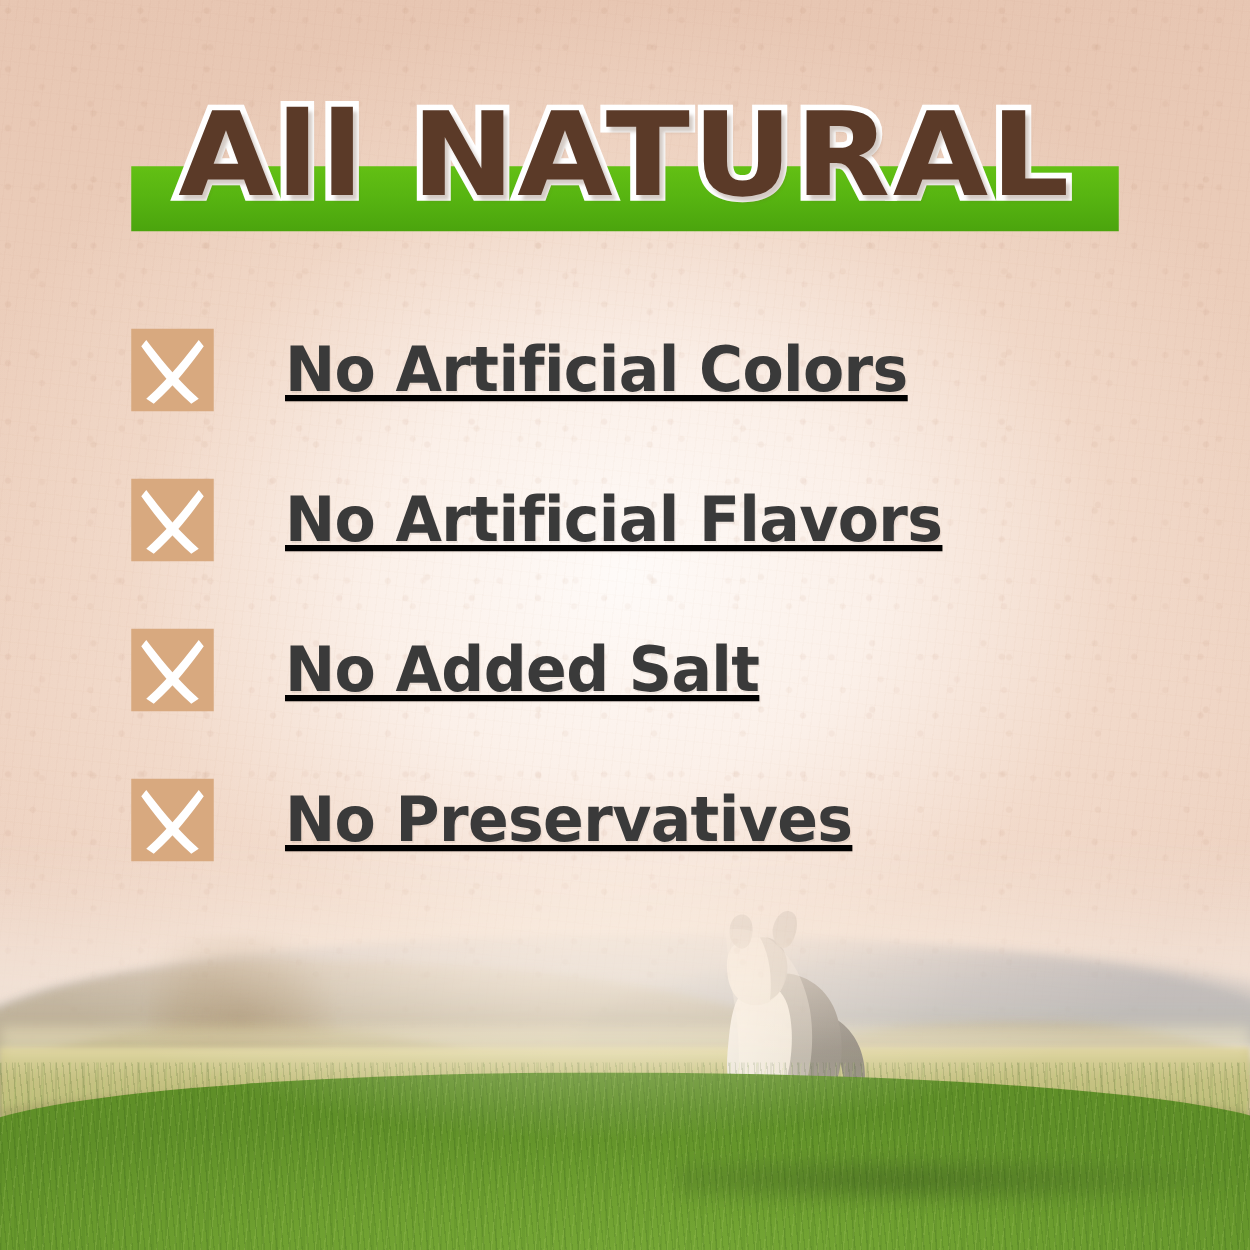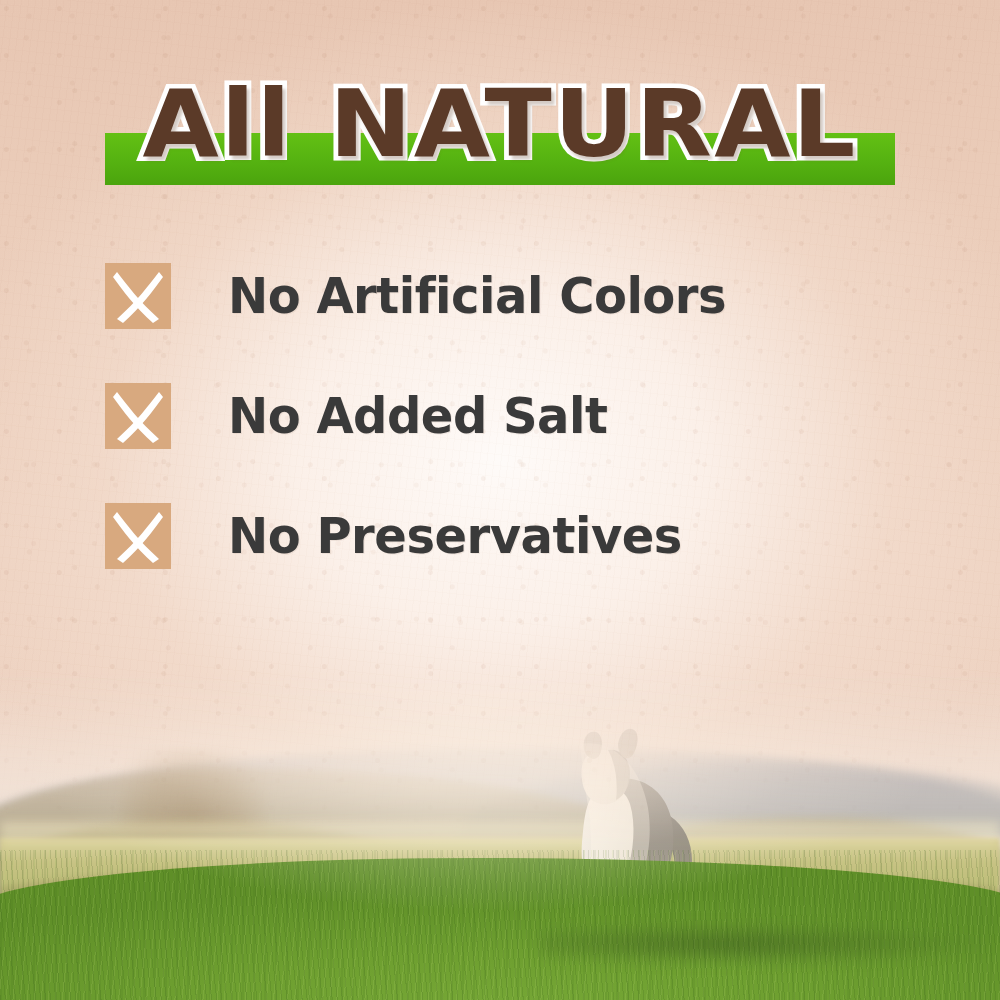--- a/index.html
+++ b/index.html
@@ -154,21 +154,21 @@
     -webkit-text-stroke:9px #ffffff;
     paint-order:stroke fill;
     text-shadow:3px 4px 3px rgba(110,80,60,.30);
     white-space:nowrap;
   }
 
   
   .claims{position:absolute;left:105px;top:263px;width:820px;}
   .claim{
     display:flex;align-items:center;
-    height:66px;margin-bottom:54px;
+    height:66px;margin-bottom:54px;text-decoration:underline;
   }
   .xbox{
     position:relative;flex:0 0 auto;
     width:66px;height:66px;
     background:#d8a97f;
   }
   .xbox svg{position:absolute;left:0;top:0;}
   .claim-label{
     margin-left:57px;
     font-family:"DejaVu Sans", sans-serif;
@@ -263,20 +263,29 @@
     <div class="claim">
       <div class="xbox">
         <svg width="66" height="66" viewBox="0 0 66 66" xmlns="http://www.w3.org/2000/svg">
           <path d="M12 9 C22 22 34 38 54 56 L48 60 C30 44 18 28 8 14 Z" fill="#ffffff"></path>
           <path d="M54 9 C44 22 32 38 12 56 L18 60 C36 44 48 28 58 14 Z" fill="#ffffff"></path>
         </svg>
       </div>
       <div class="claim-label">No Artificial Colors</div>
     </div>
 
+    <div class="claim">
+      <div class="xbox">
+        <svg width="66" height="66" viewBox="0 0 66 66" xmlns="http://www.w3.org/2000/svg">
+          <path d="M12 9 C22 22 34 38 54 56 L48 60 C30 44 18 28 8 14 Z" fill="#ffffff"></path>
+          <path d="M54 9 C44 22 32 38 12 56 L18 60 C36 44 48 28 58 14 Z" fill="#ffffff"></path>
+        </svg>
+      </div>
+      <div class="claim-label">No Artificial Flavors</div>
+    </div>
 
     <div class="claim">
       <div class="xbox">
         <svg width="66" height="66" viewBox="0 0 66 66" xmlns="http://www.w3.org/2000/svg">
           <path d="M12 9 C22 22 34 38 54 56 L48 60 C30 44 18 28 8 14 Z" fill="#ffffff"></path>
           <path d="M54 9 C44 22 32 38 12 56 L18 60 C36 44 48 28 58 14 Z" fill="#ffffff"></path>
         </svg>
       </div>
       <div class="claim-label">No Added Salt</div>
     </div>

